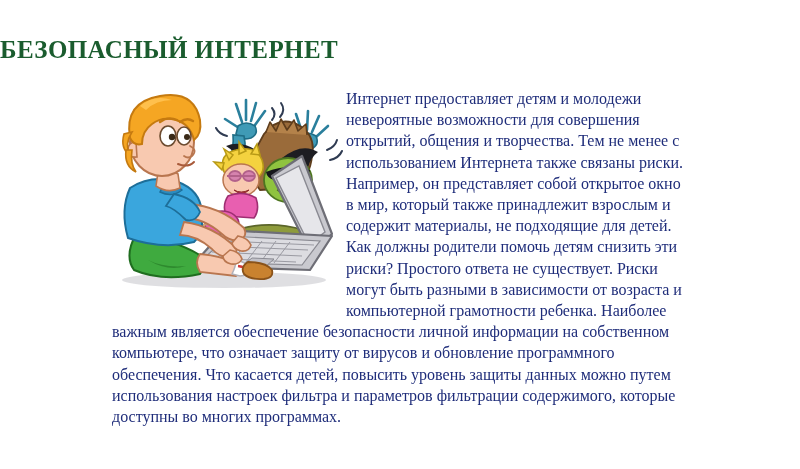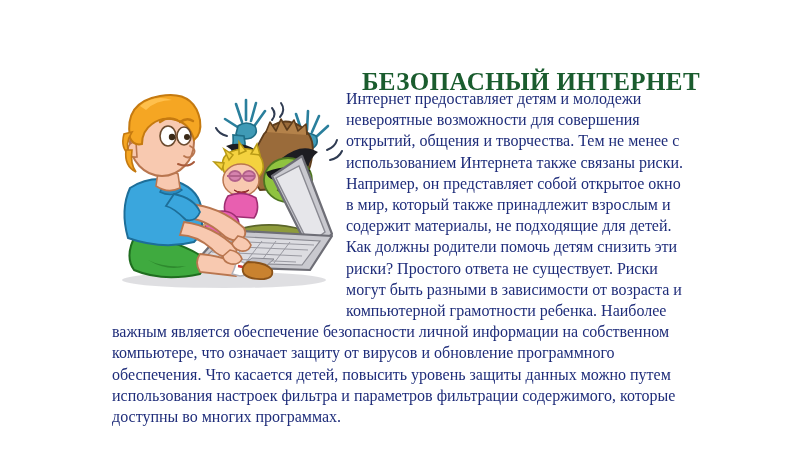--- a/index.html
+++ b/index.html
@@ -21,28 +21,27 @@
     height: 469px;
     background: #ffffff;
   }
 
   
   #title {
     position: absolute;
     top: 36px;
     left: 0;
     width: 700px;
-    text-align: right;
+    text-align: left;
     font-family: "Liberation Serif", "DejaVu Serif", serif;
     font-weight: bold;
     font-size: 25px;
     letter-spacing: 0.4px;
     color: #1a5c2e;
     white-space: nowrap;
-    margin-top: 32px;
   }
 
   
   #body-text {
     position: absolute;
     top: 88px;
     left: 112px;
     width: 578px;
     font-size: 16px;
     line-height: 21.2px;

